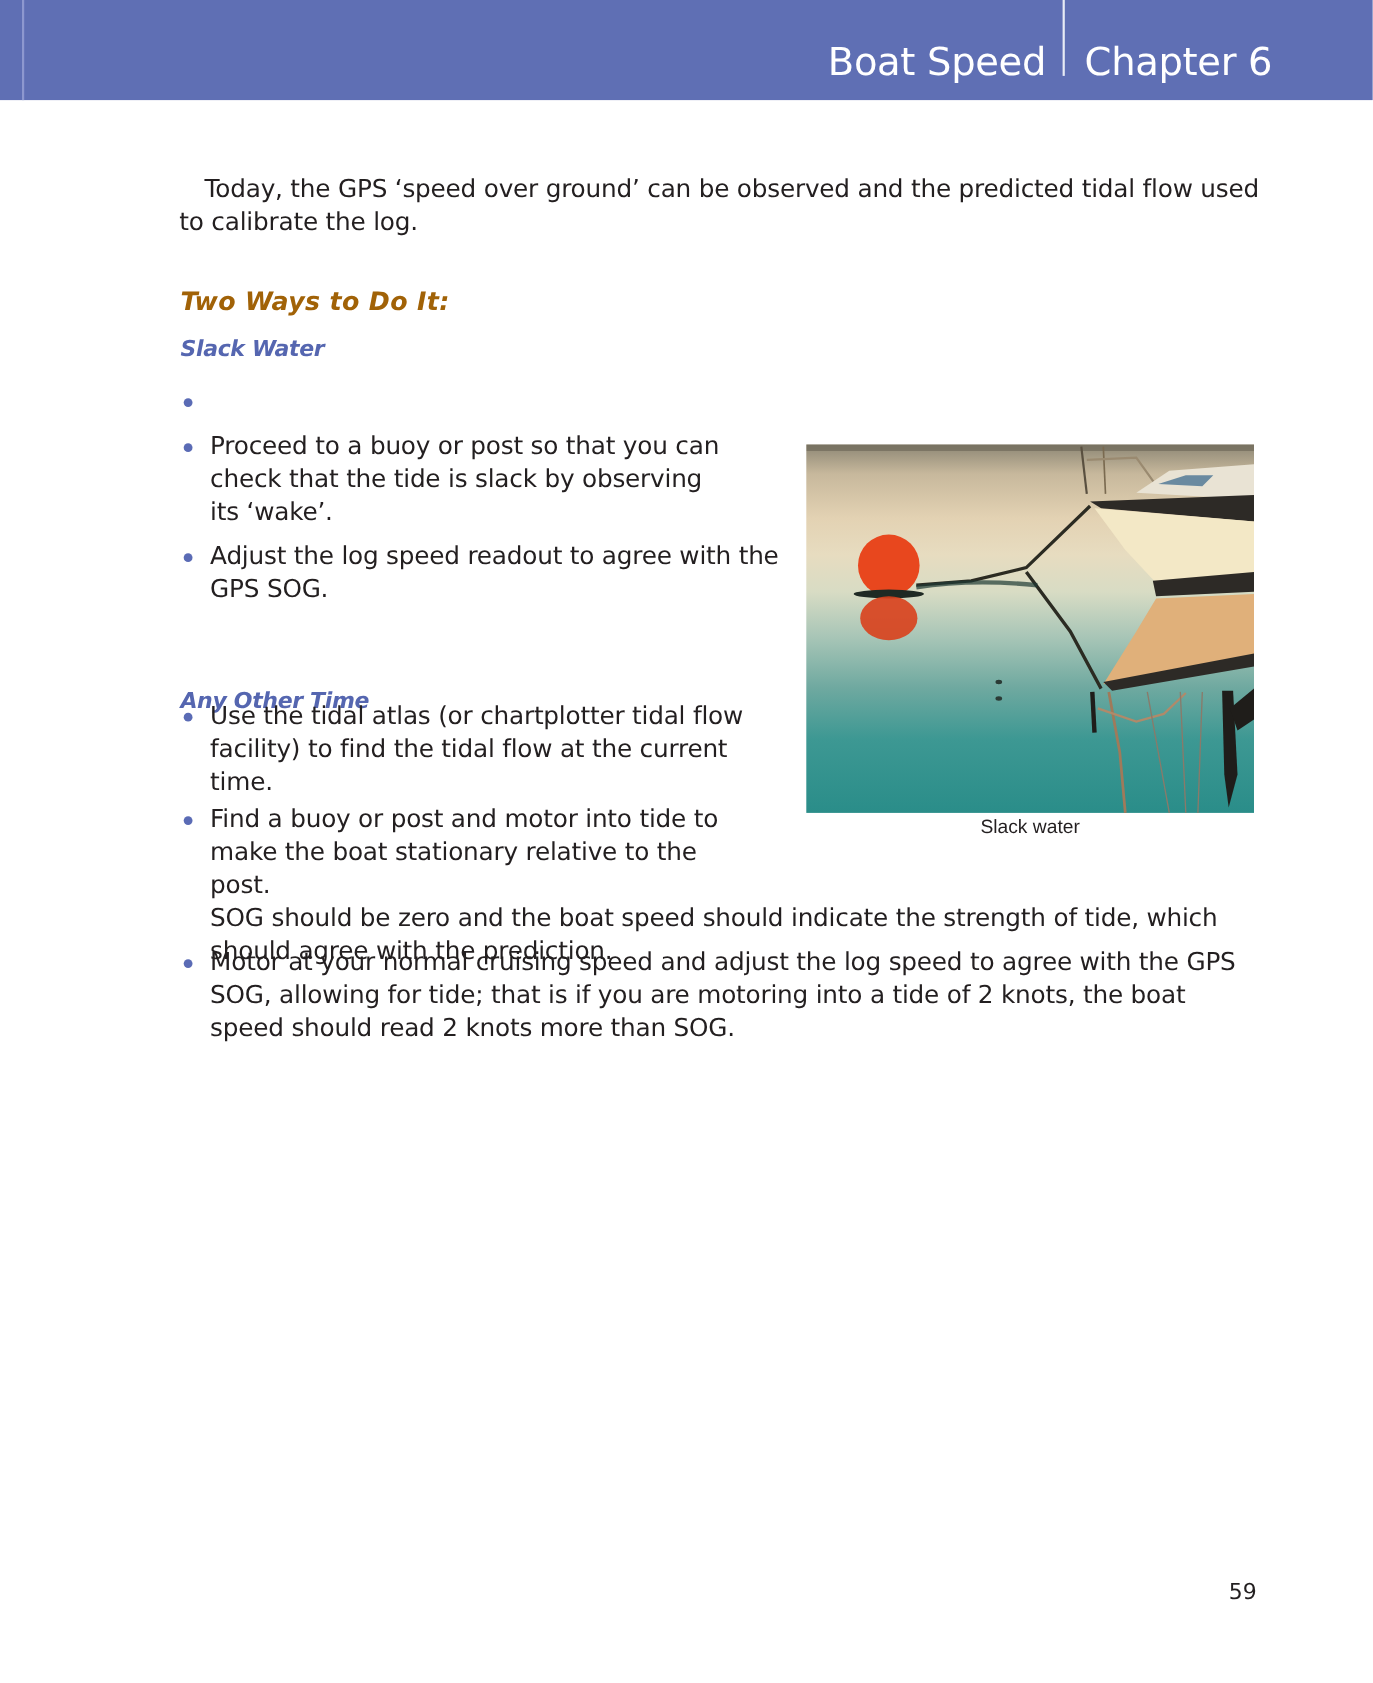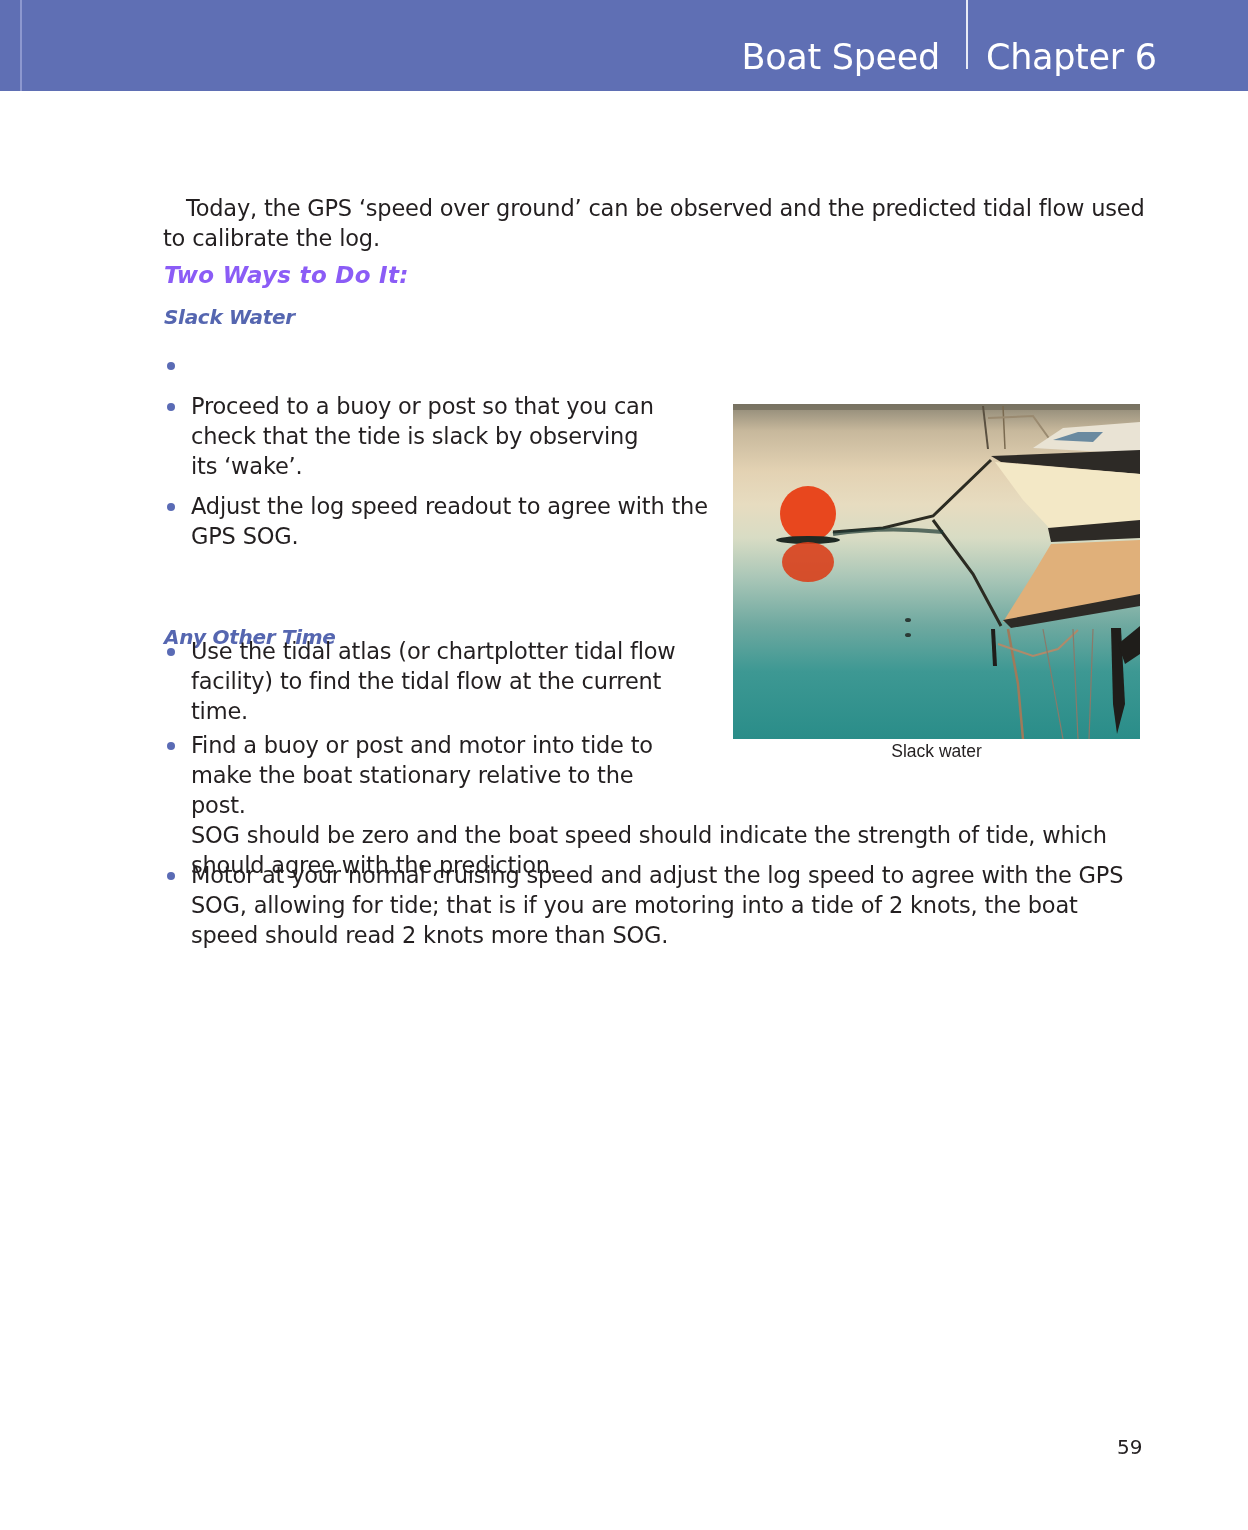--- a/index.html
+++ b/index.html
@@ -13,31 +13,31 @@
   .header-band .edge-line {
     position: absolute; left: 20px; top: 0; width: 2px; height: 91px; background: #8d98cf;
   }
   .header-band .divider {
     position: absolute; left: 966px; top: 0; width: 2px; height: 69px; background: #e8ebf6;
   }
   .header-title {
     position: absolute; top: 36px; color: #ffffff; font-size: 35px; font-weight: normal;
     letter-spacing: -0.3px; white-space: nowrap; line-height: 42px;
   }
-  .header-title.section { right: 308px; }
+  .header-title.section { right: 297px; }
   .header-title.chapter { left: 986px; }
 
   .body-text {
-    position: absolute; font-size: 22.5px; line-height: 30px; color: #231f20; letter-spacing: -0.2px; margin-top: 36px;
+    position: absolute; font-size: 22.5px; line-height: 30px; color: #231f20; letter-spacing: -0.2px;
   }
   .intro { left: 163px; top: 157px; width: 990px; text-indent: 23px; }
 
   .heading-main {
     position: absolute; left: 164px; top: 262px; font-size: 23px; font-weight: bold; font-style: italic;
-    color: #8b5cf6; letter-spacing: 0.3px;
+    color: #a16207; letter-spacing: 0.3px;
   }
   .heading-sub {
     position: absolute; left: 164px; font-size: 20px; font-style: italic; color: #5566b0; letter-spacing: -0.3px;
   }
 
   .bullet {
     position: absolute; left: 191px; font-size: 22.5px; line-height: 30px; color: #231f20; letter-spacing: -0.2px;
   }
   .bullet .dot {
     position: absolute; left: -24px; top: 12px; width: 8px; height: 8px; border-radius: 50%; background: #5a6bb5;

